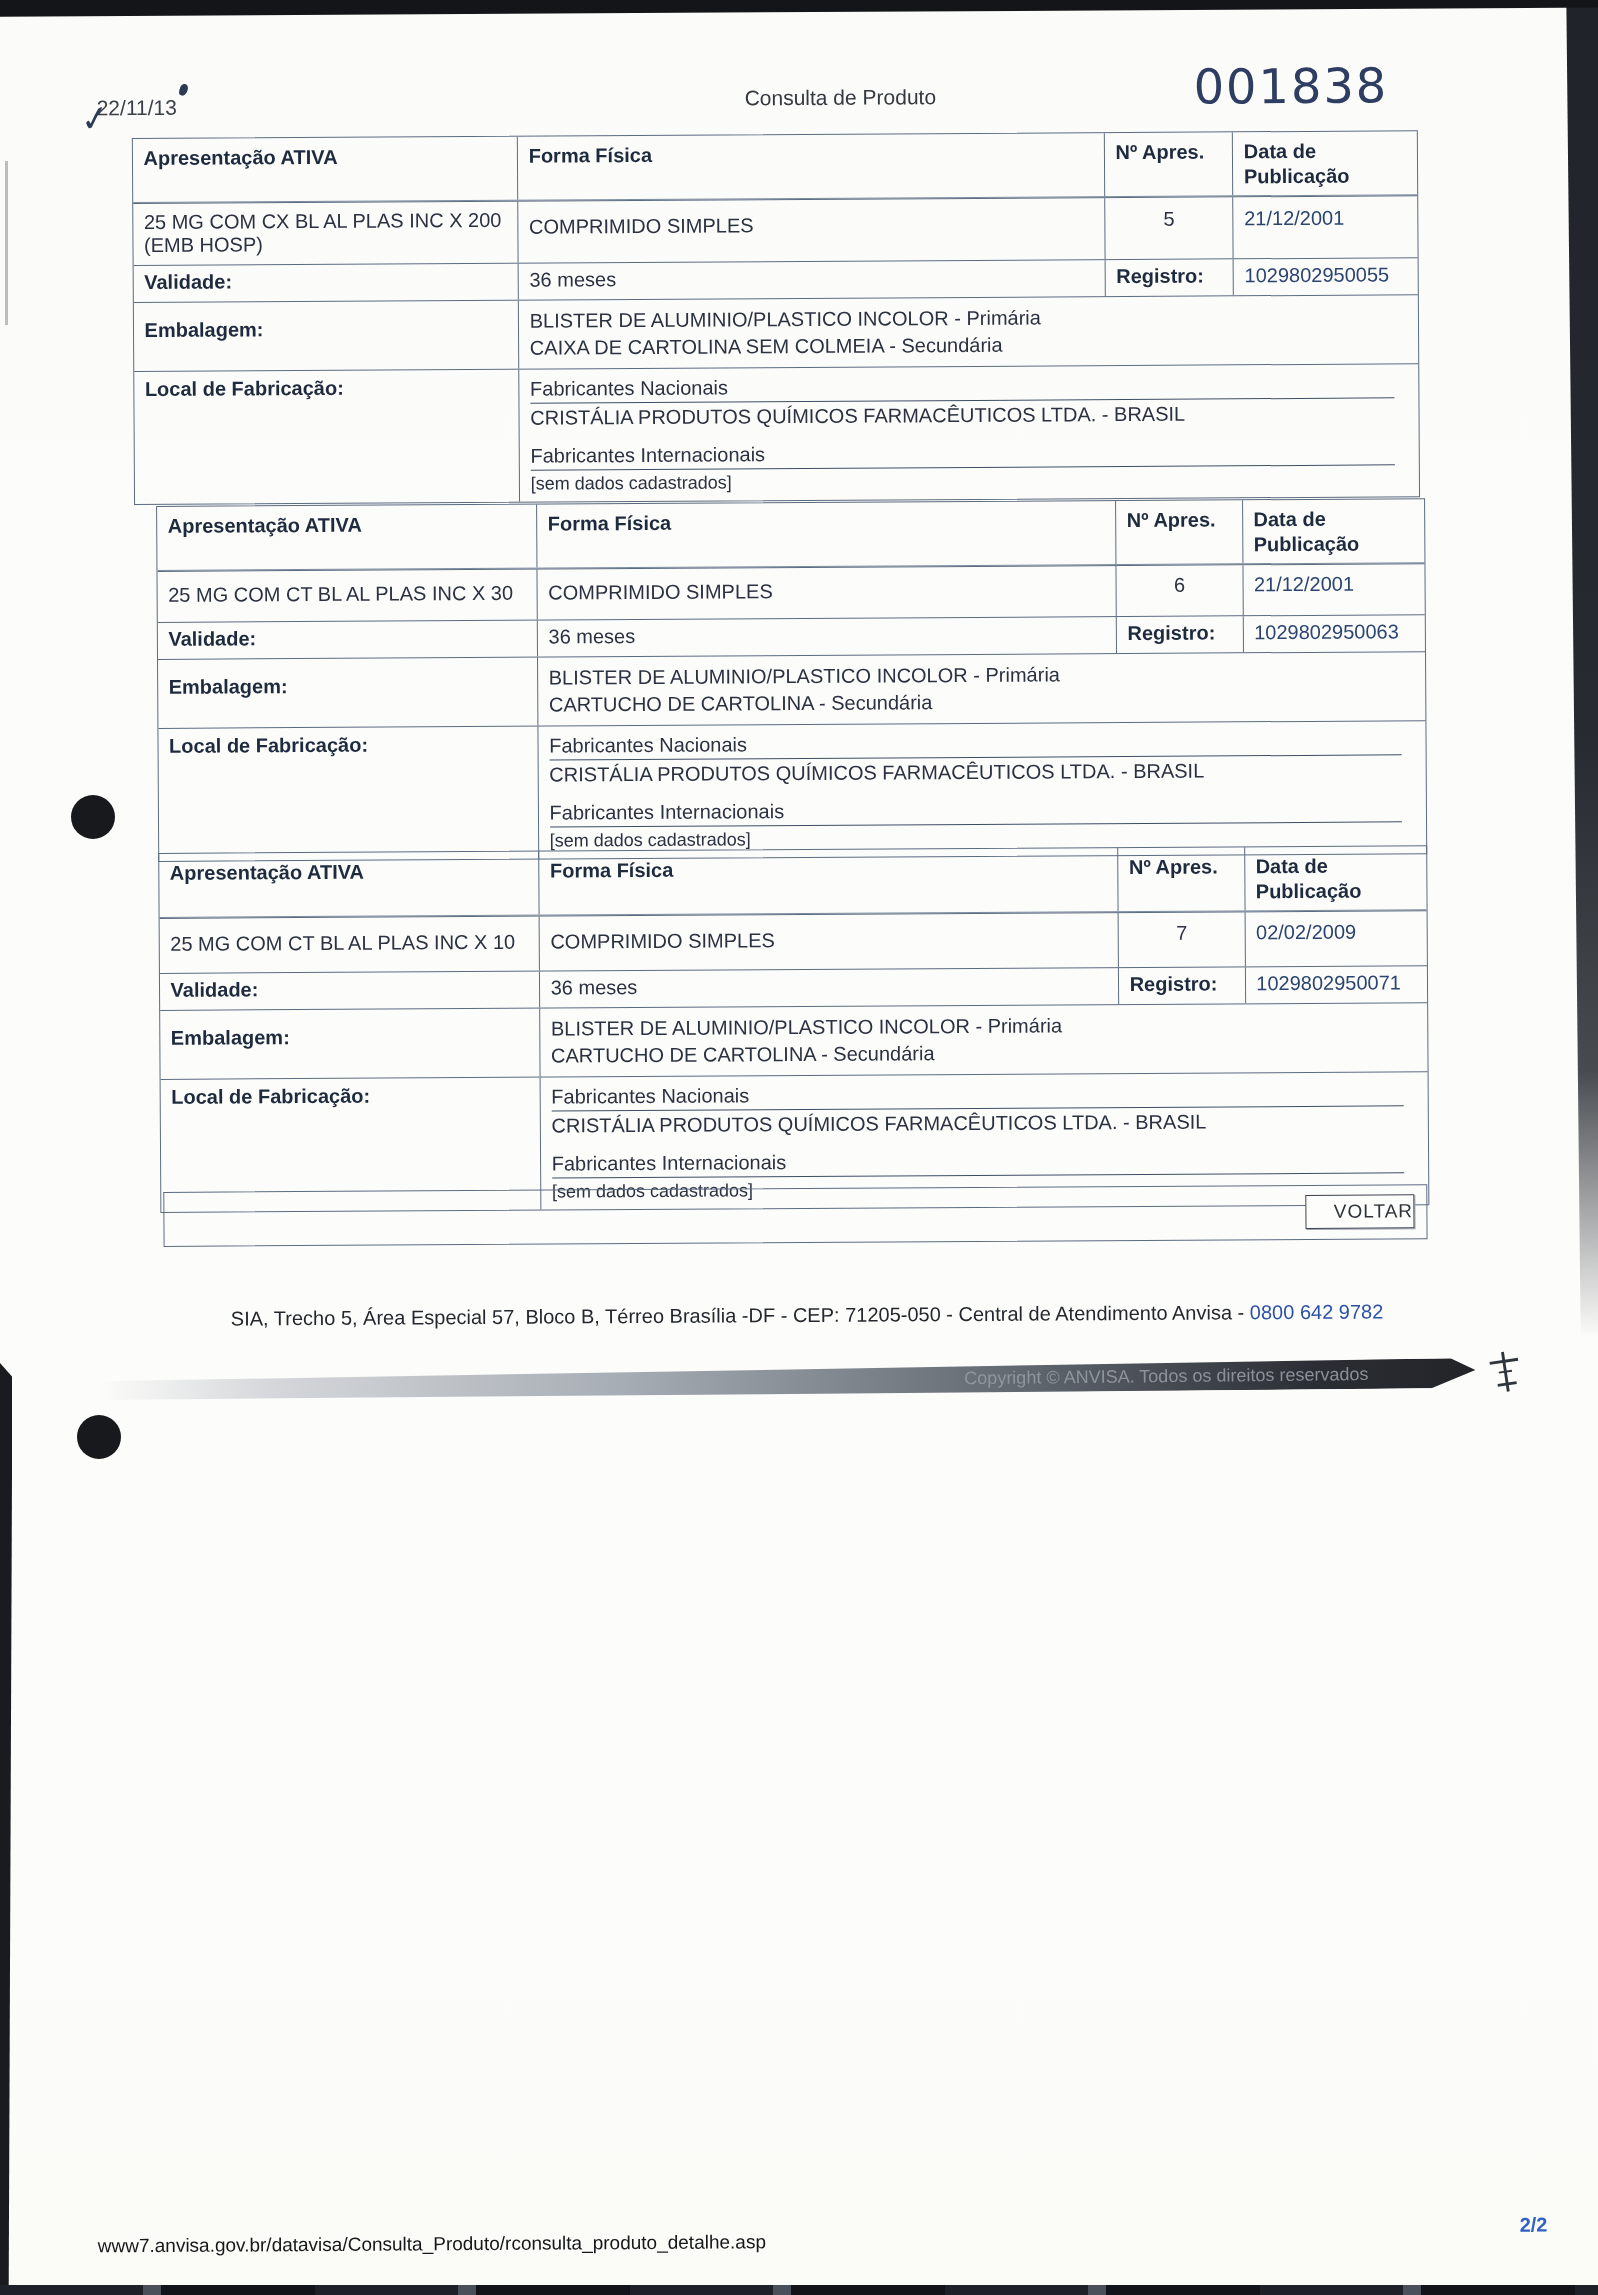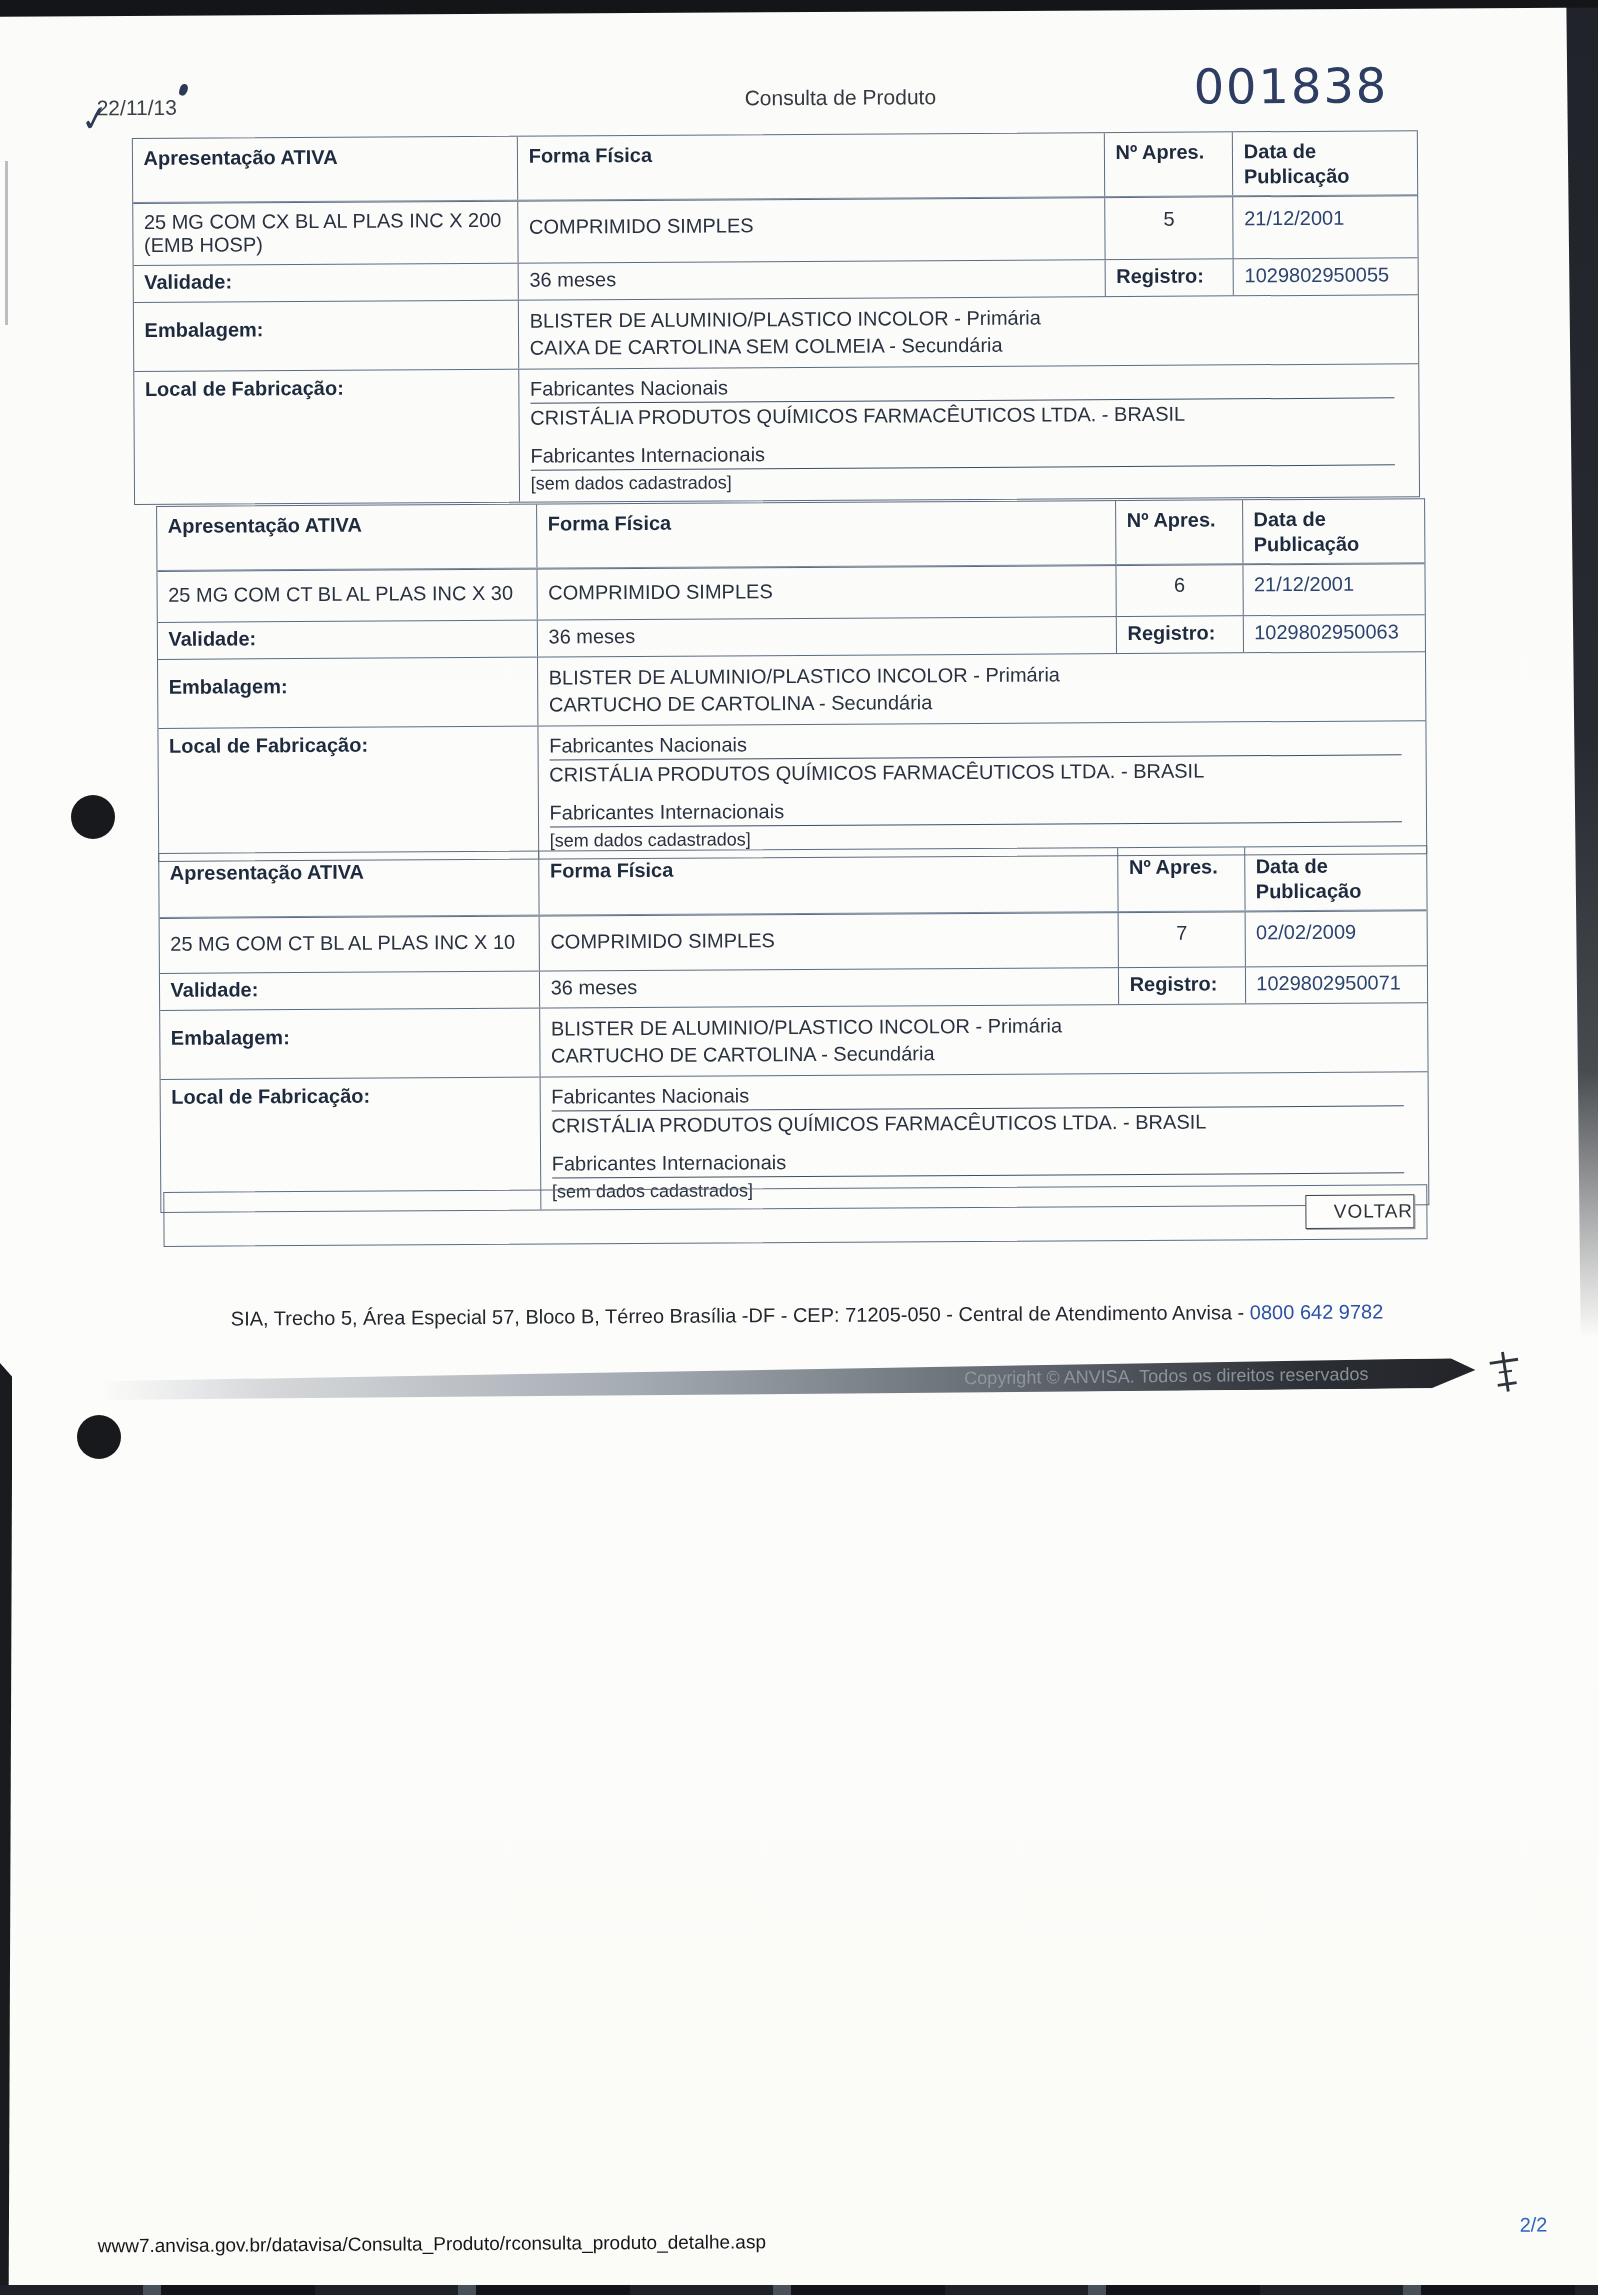--- a/index.html
+++ b/index.html
@@ -49,21 +49,21 @@
   .address { position:absolute; left:0; right:0; top:1304px; text-align:center; font-size:20px; color:#24282e; }
   .address .phone { color:#2b50a8;margin-top:32px; }
   .copy-bar { position:absolute; left:91px; top:1365px; width:1376px; height:30px; transform:rotate(-0.25deg);
     background:linear-gradient(90deg, rgba(250,250,250,0) 0%, #d6d8db 12%, #a7adb4 38%, #5f656d 68%, #2b2e34 88%, #222428 100%);
     clip-path:polygon(0 30%, 98.2% 0, 100% 40%, 96.8% 100%, 0 92%);
     text-align:right; }
   .copy-bar span { display:inline-block; margin-right:107px; line-height:30px; font-size:18px; color:#959ba3; opacity:.9; }
   .anvisa-mark { position:absolute; left:1477px; top:1352px; width:40px; height:48px; }
 
   .scan-url { position:absolute; left:84px; top:2231px; font-size:19px; color:#15171a; }
-  .page-num { position:absolute; left:1506px; top:2218px; font-size:20px; color:#2f62c4; }
+  .page-num { position:absolute; left:1506px; top:2218px; font-size:20px; color:#2f62c4;font-weight:bold; }
 
   
   .edge-top { position:absolute; left:0; top:0; width:100%; height:19px; background:#141518; clip-path:polygon(0 0,100% 0,100% 40%,0 88%); z-index:8; }
   .edge-right { position:absolute; right:0; top:0; width:36px; height:1338px; z-index:7;
     background:linear-gradient(180deg,#202329 0%,#272b31 55%,rgba(40,44,50,0.85) 80%,rgba(40,44,50,0) 100%);
     clip-path:polygon(12% 0, 100% 0, 100% 100%, 52% 100%); }
   .edge-left-lower { position:absolute; left:0; top:1363px; width:12.4px; height:932px; background:#191b1e; clip-path:polygon(0 0,100% 1.5%,70% 100%,0 100%); z-index:7; }
   .edge-left-line { position:absolute; left:4.8px; top:161px; width:2.9px; height:164px; background:#868b92; opacity:.55; }
   .edge-bottom { position:absolute; left:0; bottom:0; width:100%; height:10.5px; z-index:8;
     background:repeating-linear-gradient(90deg,#1e2127 0px,#1e2127 143px,#4a5059 143px,#4a5059 161px,#121419 161px,#121419 315px); }

